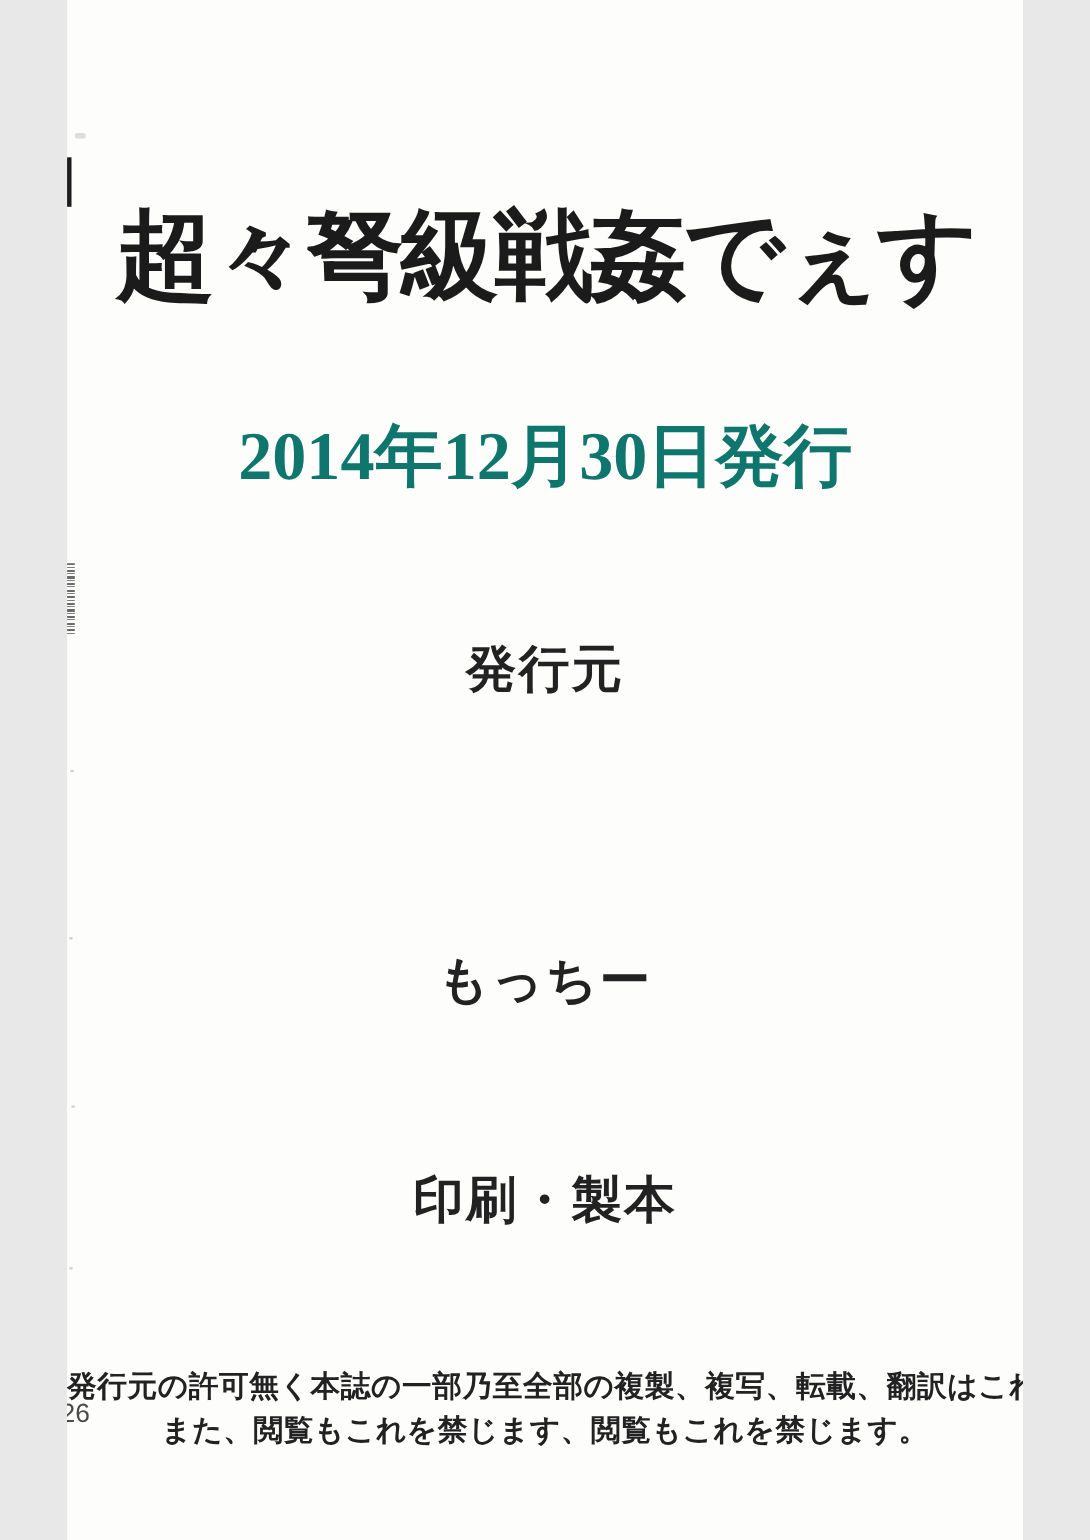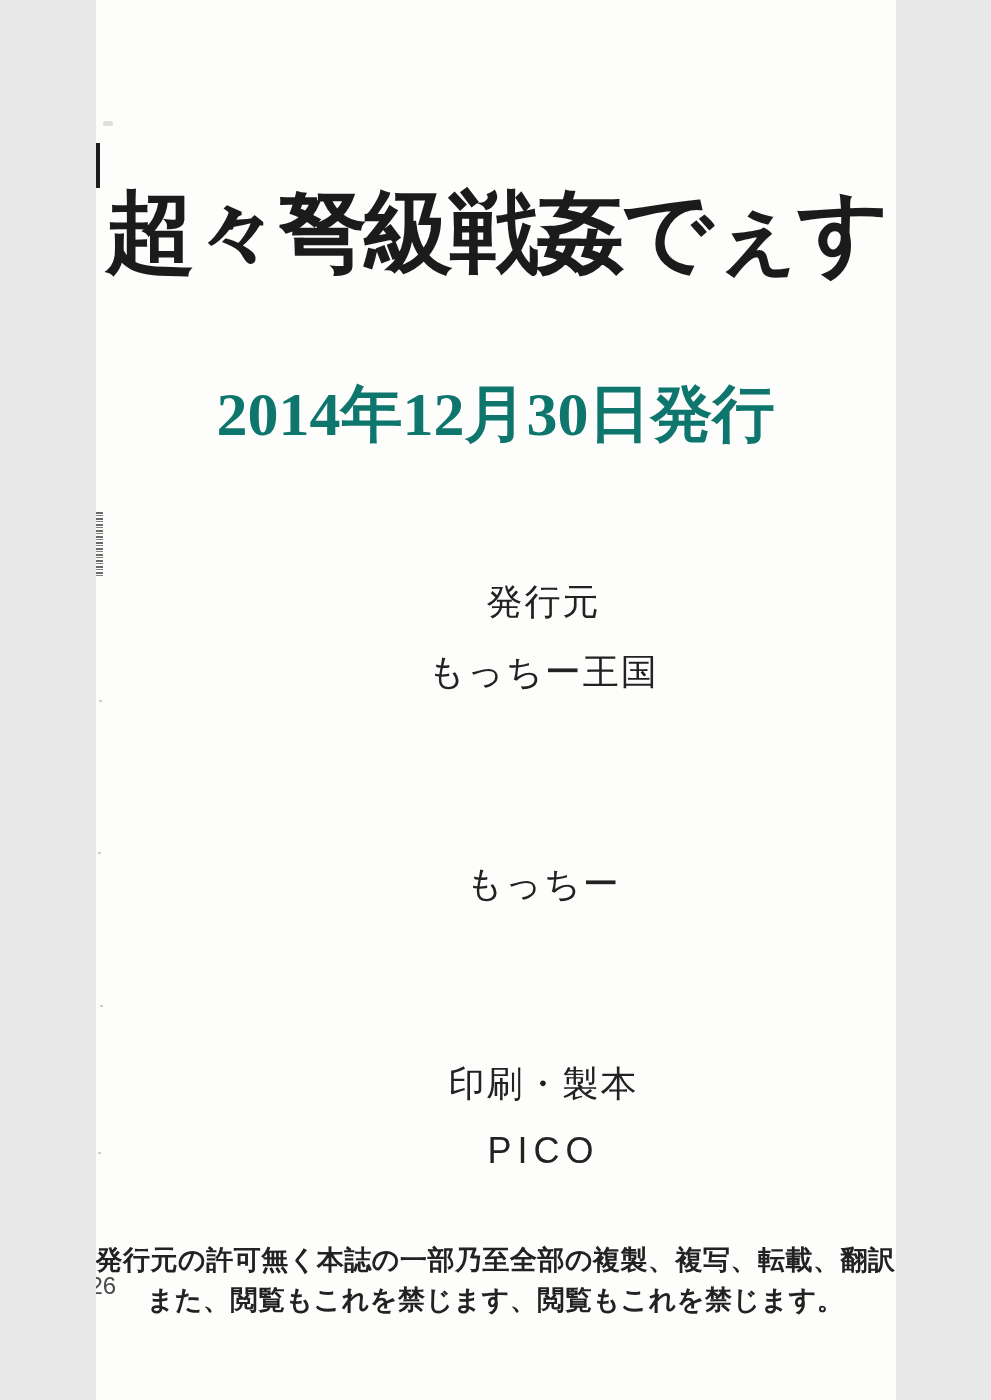--- a/index.html
+++ b/index.html
@@ -2,21 +2,21 @@
 <html><head>
 <meta charset="utf-8">
 <style>
   html, body {
     margin: 0;
     padding: 0;
     background: #e8e8e8;
   }
   .page {
     position: relative;
-    width: 800px;
+    width: 869px;
     height: 1400px;
     margin: 0 auto;
     background: #fdfdfc;
     overflow: hidden;
     font-family: "Liberation Sans", "DejaVu Sans", sans-serif;
     color: #1a1a1a;
   }
   
   .edge-bar {
     position: absolute;
@@ -74,25 +74,24 @@
   }
   .pub-date {
     top: 372px;
     font-family: "Liberation Serif", "DejaVu Serif", serif;
     font-weight: 900;
     font-size: 62px;
     letter-spacing: 0px;
     color: #0f766e;
   }
   .sec {
-    font-weight: 400;
-    font-size: 36px;
+    font-weight: 700;
+    font-size: 46px;
     letter-spacing: 2px;
     color: #222;
-    padding-left: 48px;
   }
   .sec-1-h { top: 578px; }
   .sec-1-v { top: 648px; }
   .sec-2-h { top: 790px; }
   .sec-2-v { top: 860px; }
   .sec-3-h { top: 1060px; }
   .sec-3-v { top: 1130px; letter-spacing: 6px; }
   .disclaimer {
     font-weight: 900;
     font-size: 27px;
@@ -122,25 +121,23 @@
   <div class="edge-speck speck-a"></div>
   <div class="edge-speck speck-b"></div>
   <div class="edge-speck speck-c"></div>
   <div class="edge-speck speck-d"></div>
 
   <div class="abs-center title">超々弩級戦姦でぇす</div>
 
   <div class="abs-center pub-date">2014年12月30日発行</div>
 
   <div class="abs-center sec sec-1-h">発行元</div>
-  <div class="abs-center sec sec-1-v">もっちー王国</div>
 
   <div class="abs-center sec sec-2-v">もっちー</div>
 
   <div class="abs-center sec sec-3-h">印刷・製本</div>
-  <div class="abs-center sec sec-3-v">PICO</div>
 
   <div class="abs-center disclaimer disc-1">発行元の許可無く本誌の一部乃至全部の複製、複写、転載、翻訳はこれを禁じます。</div>
   <div class="abs-center disclaimer disc-2">また、閲覧もこれを禁じます、閲覧もこれを禁じます。</div>
 
   <div class="page-number">26</div>
 
 </div>
 
 </body></html>

